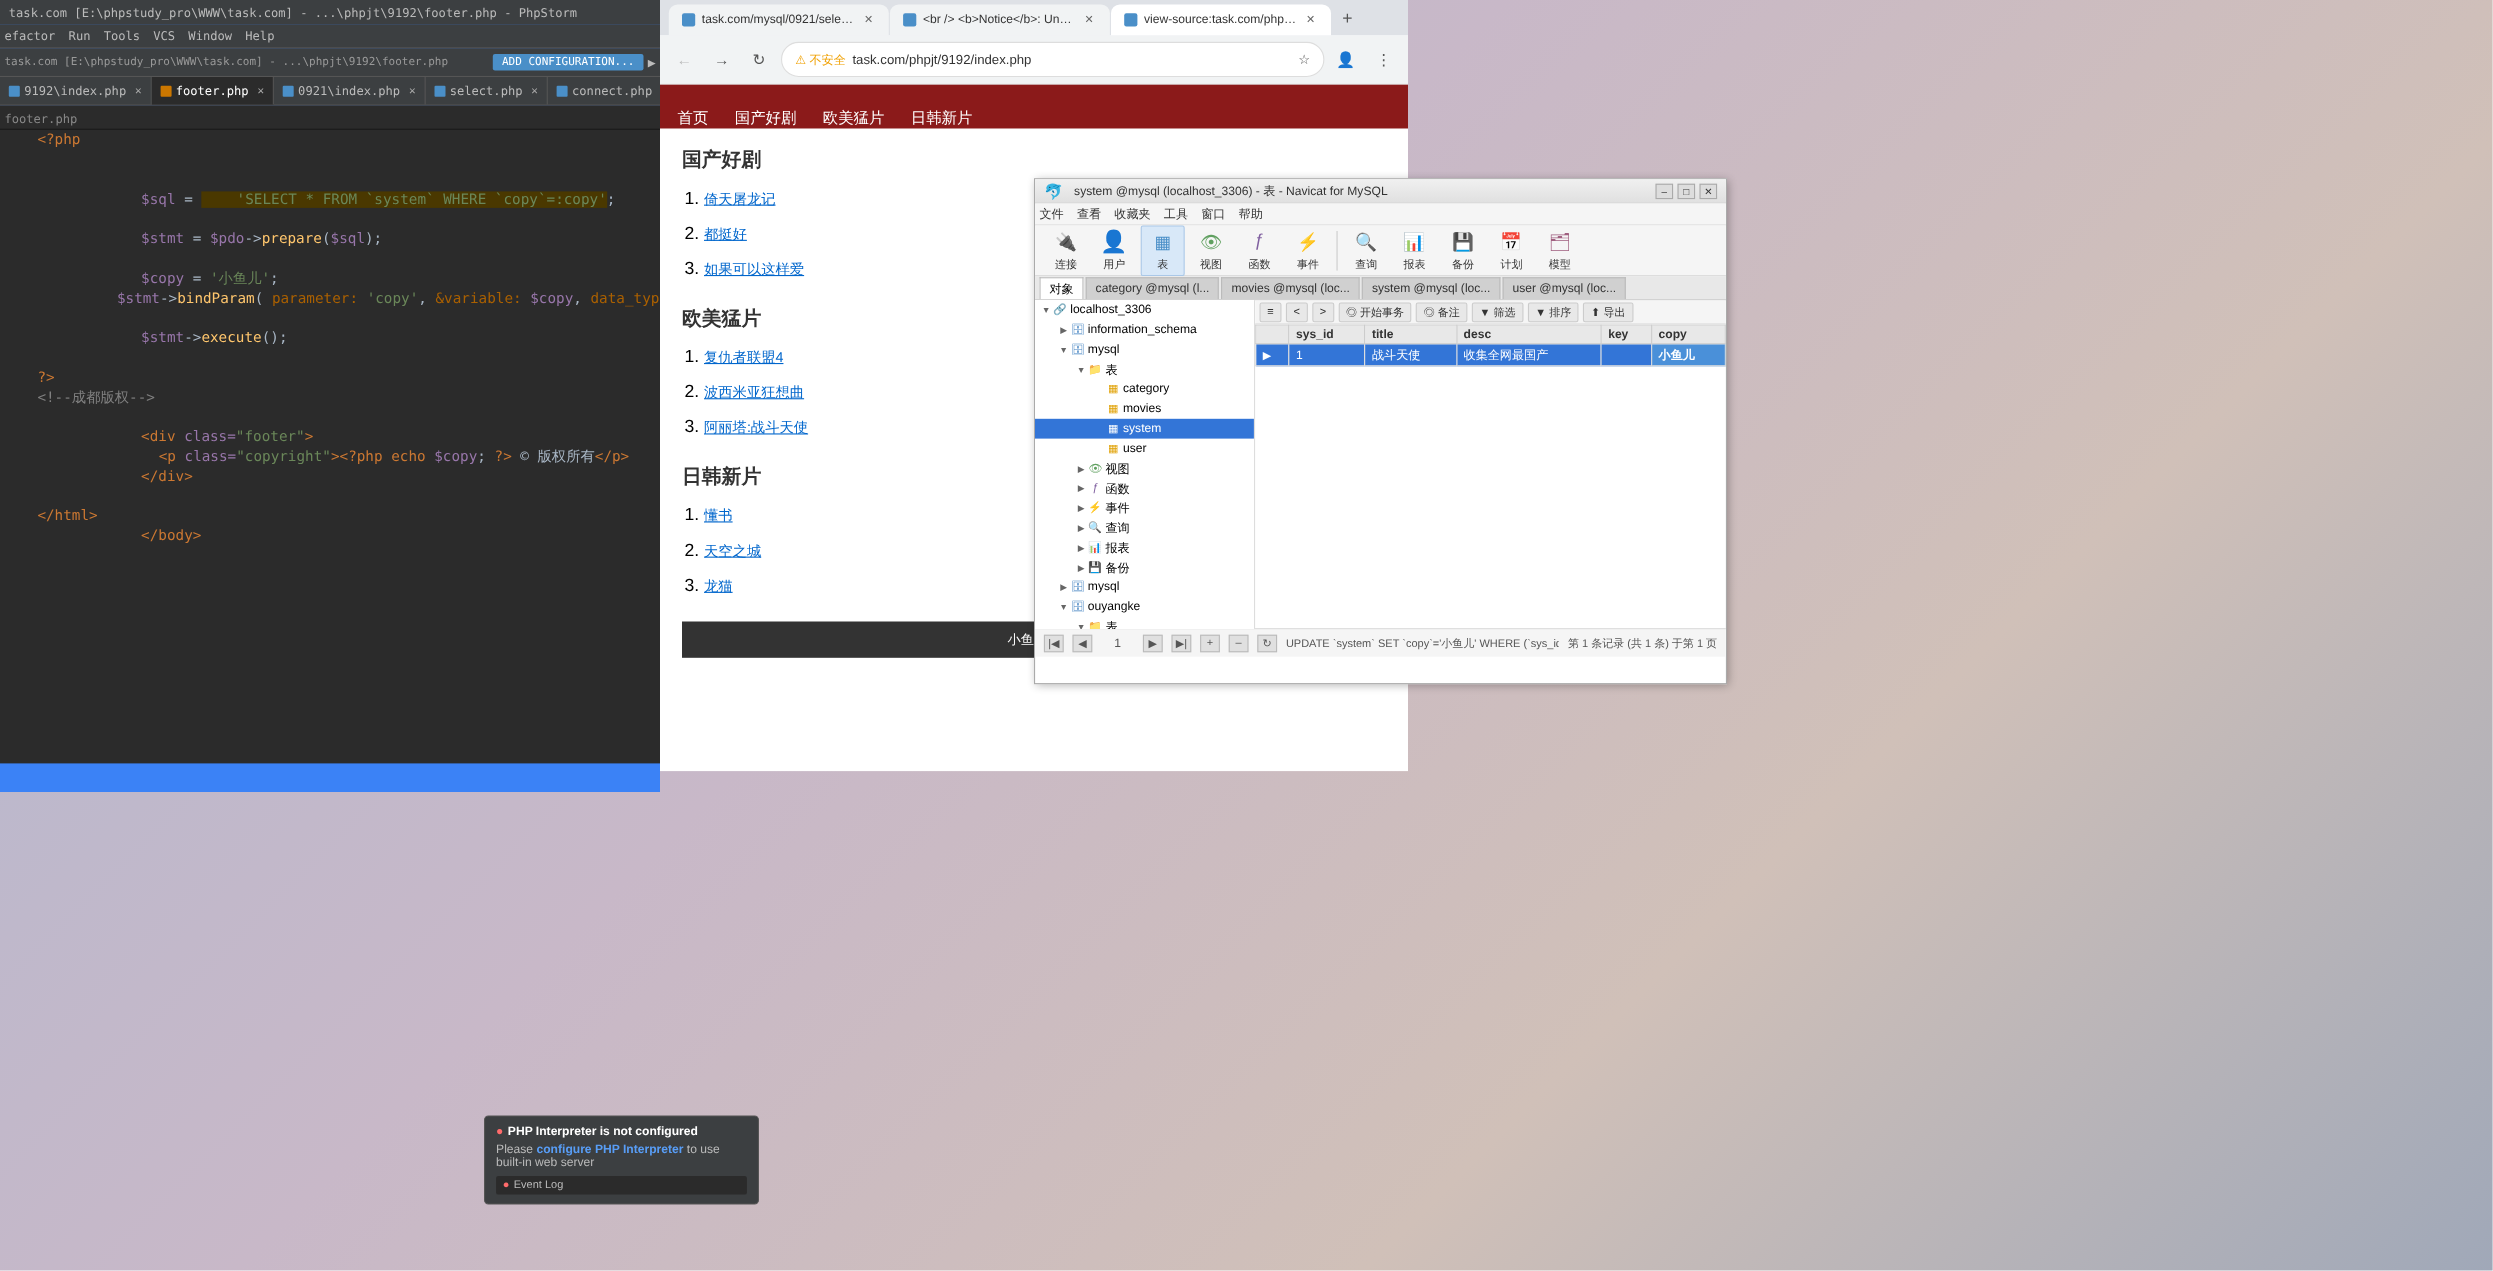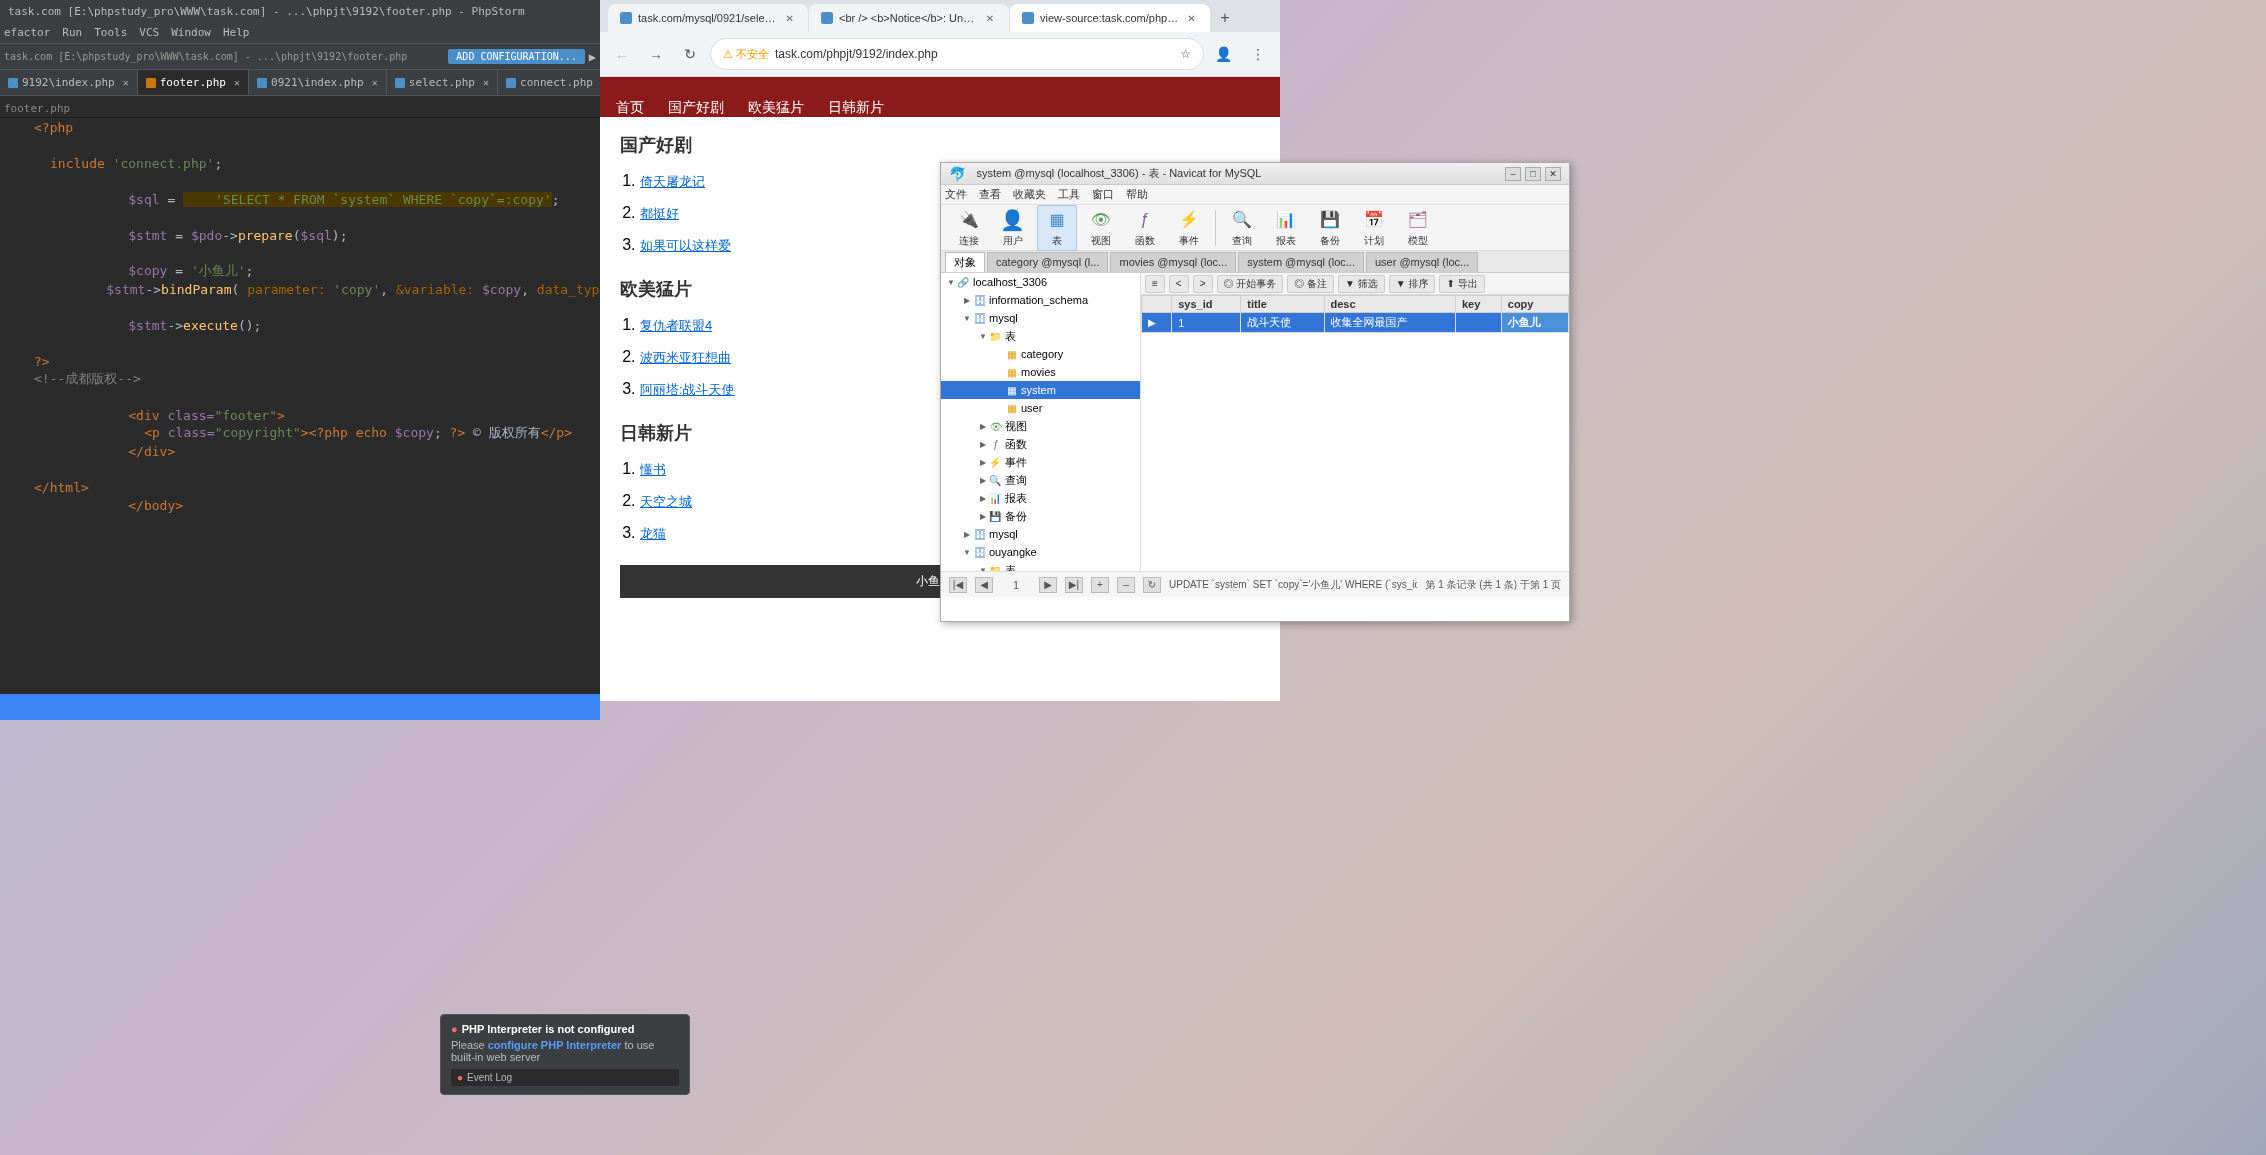--- a/index.html
+++ b/index.html
@@ -632,24 +632,20 @@
     </div>
 
     <div style="overflow:hidden;height:100%;">
       <div class="code-line">
         <span class="line-numbers"></span>
         <span class="code-content"><span class="kw">&lt;?php</span></span>
       </div>
       <div class="code-line">
         <span class="line-numbers"></span>
         <span class="code-content"></span>
-      </div>
-      <div class="code-line">
-        <span class="line-numbers"></span>
-        <span class="code-content"><span class="ind1"></span><span class="kw">include</span> <span class="str">'connect.php'</span>;</span>
       </div>
       <div class="code-line">
         <span class="line-numbers"></span>
         <span class="code-content"></span>
       </div>
       <div class="code-line">
         <span class="line-numbers"></span>
         <span class="code-content">
           <span class="ind1"></span><span class="var">$sql</span> = <span class="hl-yellow"><span class="str">'SELECT * FROM `system` WHERE `copy`=:copy'</span></span>;
         </span>

